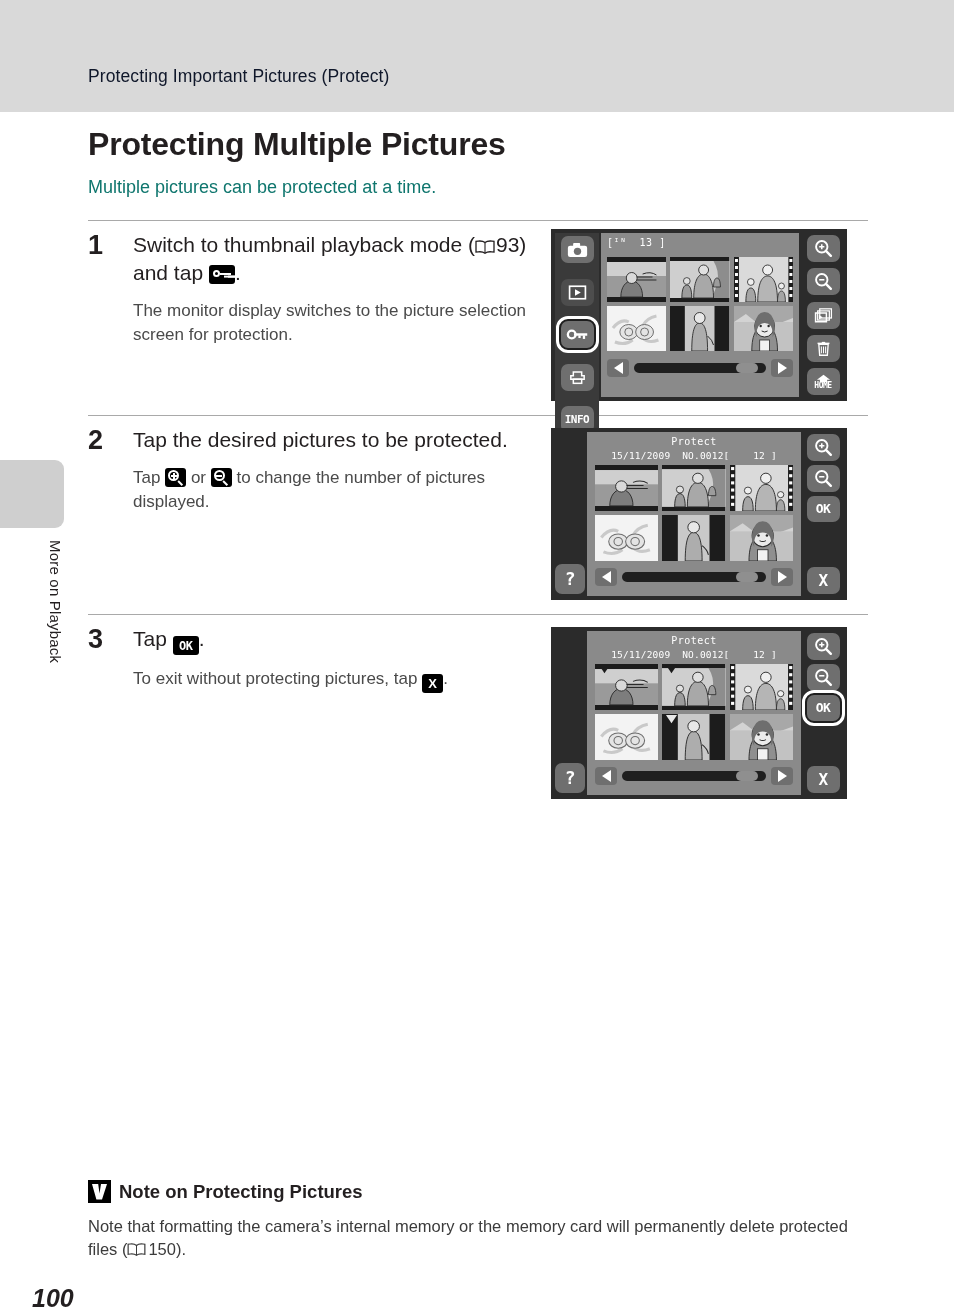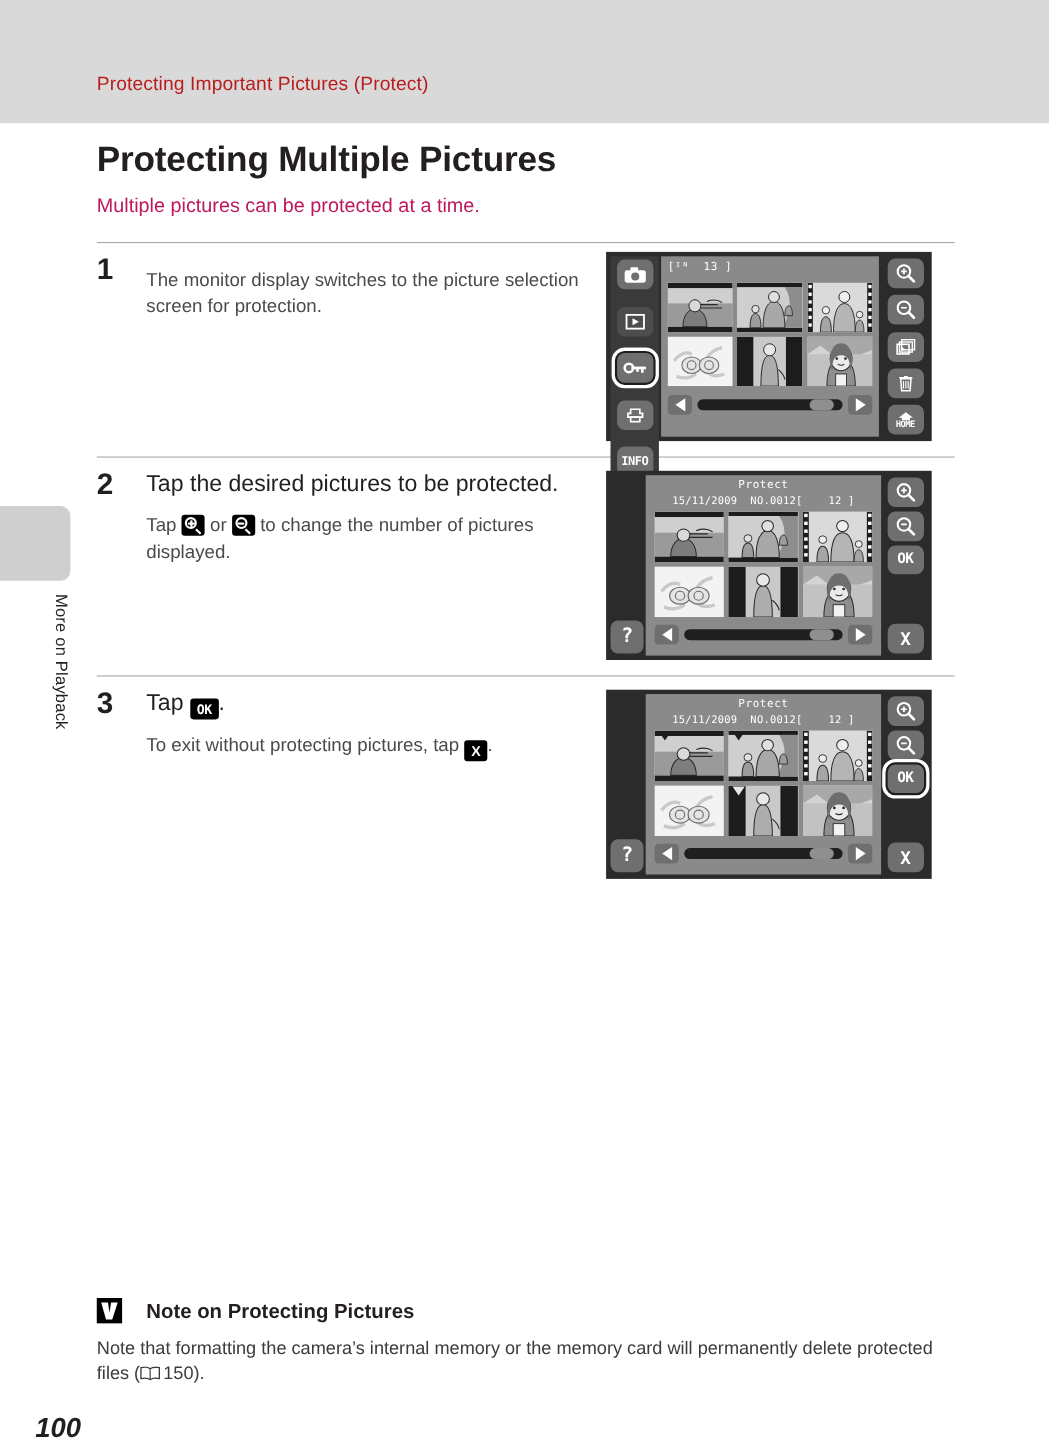--- a/index.html
+++ b/index.html
@@ -21,21 +21,21 @@
     position: absolute;
     left: 0; top: 0;
     width: 954px; height: 112px;
     background: #d9d9d9;
   }
   #running-head {
     position: absolute;
     left: 88px; top: 66px;
     font-size: 17.5px;
     letter-spacing: 0.1px;
-    color: #b91c1c;
+    color: #0f172a;
   }
 
   
   #side-tab-block {
     position: absolute;
     left: -24px; top: 460px;
     width: 88px; height: 68px;
     background: #cfcfcf;
     border-radius: 9px;
   }
@@ -69,21 +69,21 @@
   }
   h1#section-title {
     margin: 14px 0 0 0;
     font-size: 32px;
     font-weight: bold;
     letter-spacing: -0.2px;
   }
   #section-intro {
     margin: 14px 0 0 0;
     font-size: 18px;
-    color: #be185d;
+    color: #0f766e;
   }
 
   hr.rule {
     border: none;
     border-top: 1px solid #a9a9a9;
     margin: 0;
     width: 780px;
   }
 
   
@@ -370,21 +370,21 @@
 
   
   #note-block {
     position: absolute;
     left: 88px; top: 1180px;
     width: 780px;
   }
   .note-head {
     display: flex;
     align-items: center;
-    gap: 22px;
+    gap: 8px;
     font-size: 18.5px;
     font-weight: bold;
   }
   .note-mark {
     width: 23px; height: 23px;
     background: #000;
     color: #fff;
     position: relative;
     flex: 0 0 23px;
   }
@@ -411,20 +411,27 @@
 
   <h1 id="section-title">Protecting Multiple Pictures</h1>
   <p id="section-intro">Multiple pictures can be protected at a time.</p>
 
   <div style="height:22px"></div>
   <hr class="rule">
 
   <div class="step" style="padding-bottom:14px;">
     <div class="step-num">1</div>
     <div class="step-body">
+      <p class="step-head">
+        <span>Switch to thumbnail playback mode (</span><span class="book-glyph"><svg viewBox="0 0 20 14" width="20" height="14">
+              <path d="M10 2.6C8.2 1.1 5.6 0.8 3.1 1.1L1 1.35V12.1l2.3-.25c2.3-.25 4.9 0 6.7 1.4 1.8-1.4 4.4-1.65 6.7-1.4l2.3.25V1.35L17 1.1C14.4.8 11.8 1.1 10 2.6z" fill="none" stroke="#231f20" stroke-width="1.3"></path>
+              <path d="M10 2.9v10" stroke="#231f20" stroke-width="1.1"></path>
+            </svg></span><span>93</span><span>) and tap</span>
+        <span class="badge badge-key"></span><span>.</span>
+      </p>
       <p class="step-sub">The monitor display switches to the picture selection screen for protection.</p>
     </div>
 
     <div class="step-figure">
       <div class="monitor">
         <div class="mon-screen" style="left:50px; top:4px; width:198px; height:164px;"></div>
 
         <div class="col-left">
           <div class="mbtn">
             <svg viewBox="0 0 24 18" width="21" height="16">

